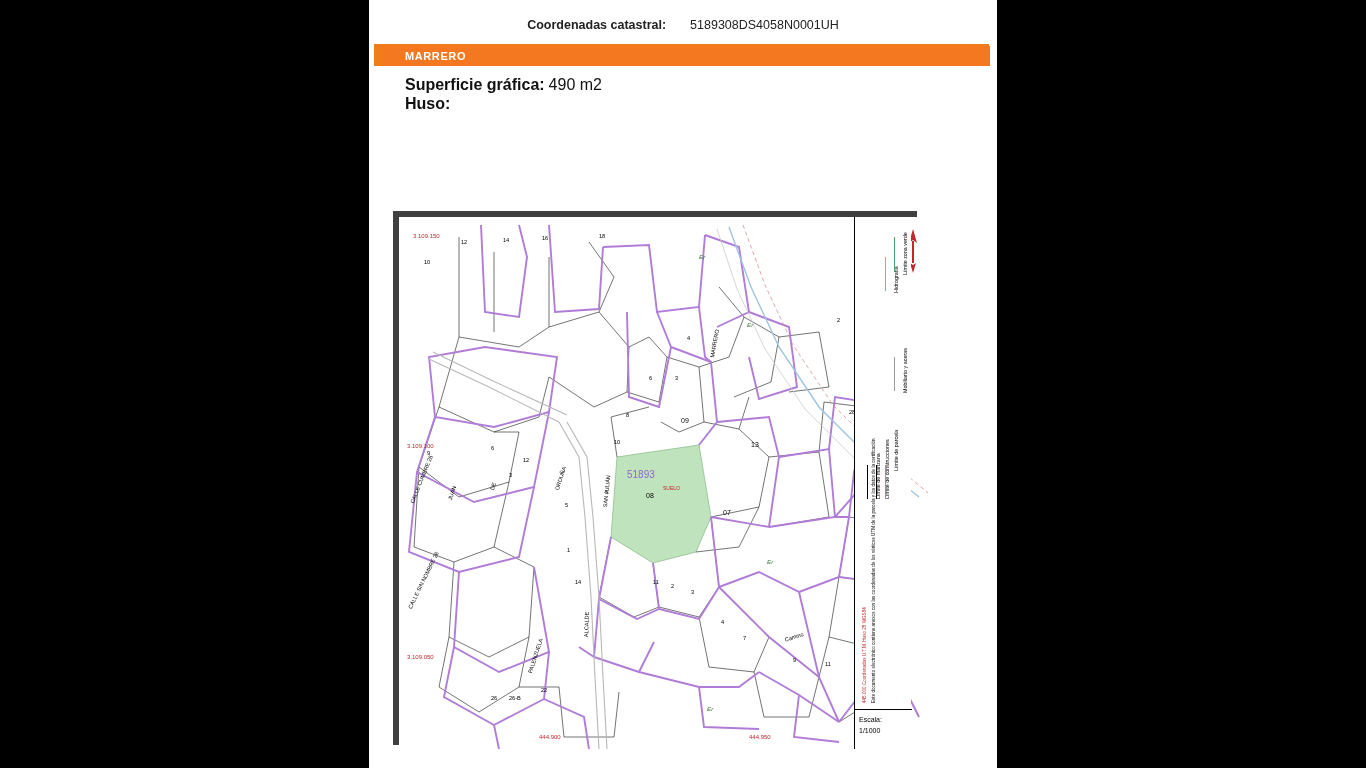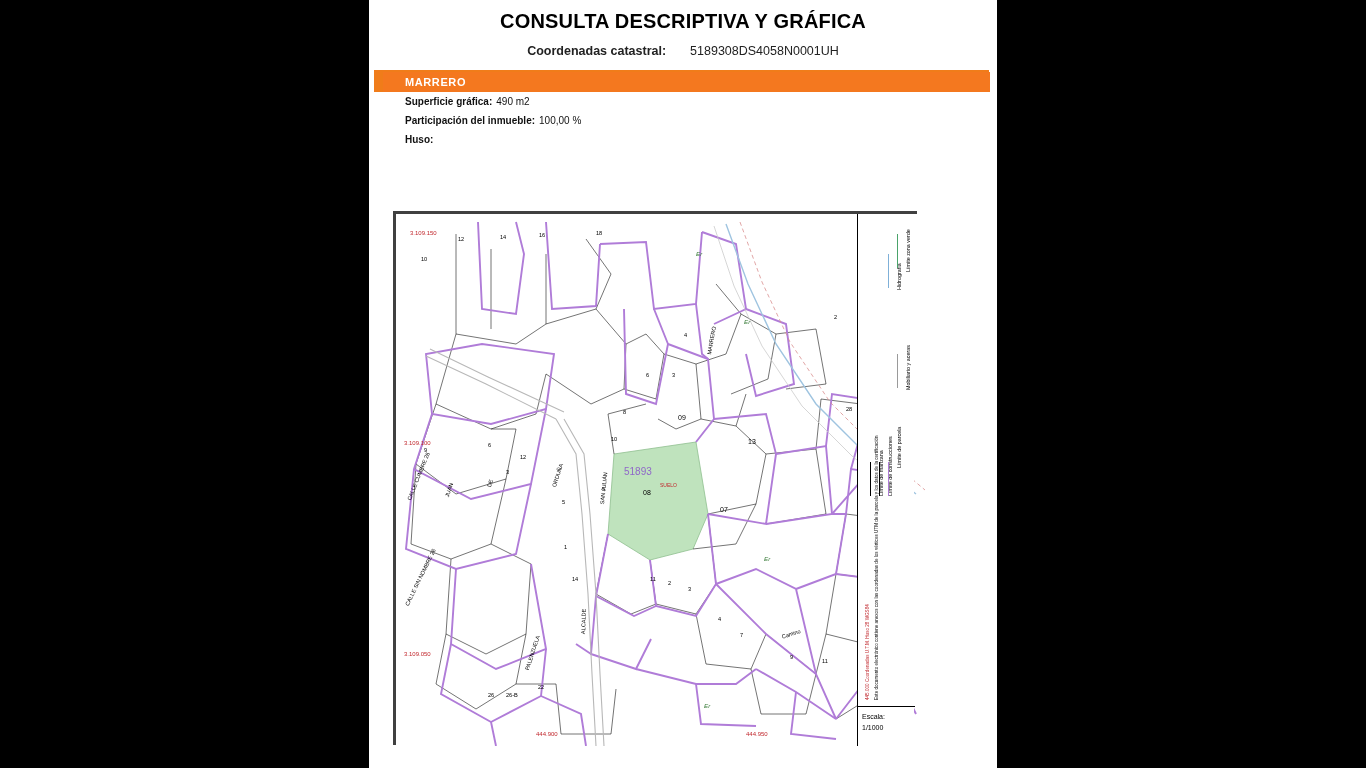--- a/index.html
+++ b/index.html
@@ -67,37 +67,37 @@
     align-items: center;
   }
   .band-label {
     color: #ffffff;
     font-weight: bold;
     font-size: 11px;
     letter-spacing: 0.6px;
     padding-left: 22px;
   }
   .fields {
-    margin-top: 0;
+    margin-top: 9px;
     padding-left: 36px;
-    font-size: 10px;
+    font-size: 16px;
     color: #111;
     line-height: 19px;
   }
   .fields .lbl { font-weight: bold; }
   .fields .val { font-weight: normal; margin-left: 4px; }
 
   
   .map-frame {
     position: absolute;
     left: 24px;
     top: 211px;
     width: 524px;
     height: 534px;
-    border: 3px solid #404040;
+    border: 6px solid #404040;
     background: #ffffff;
     box-sizing: border-box;
   }
   .map-canvas {
     position: absolute;
     left: 0; top: 0;
     width: 529px;
     height: 532px;
     overflow: hidden;
     background: #fff;
@@ -161,39 +161,35 @@
   .lbl-parcel { position: absolute; font-size: 10px; color: #8f67c8; white-space: nowrap; }
   .lbl-suelo { position: absolute; font-size: 5px; color: #c1272d; white-space: nowrap; }
   .rot-v { transform-origin: left top; }
 </style>
 </head>
 <body>
 
 <div id="page">
 
   <div class="title-block">
-    <div class="title-line">CONSULTA DESCRIPTIVA Y GRÁFICA</div>
     <div class="ref-line">
       <span class="ref-label">Coordenadas catastral:</span><span class="ref-value">5189308DS4058N0001UH</span>
     </div>
   </div>
 
   <div class="band-wrap">
     <div class="band-shadow"></div>
     <div class="band">
       <span class="band-label">MARRERO</span>
     </div>
   </div>
 
   <div class="fields">
     <div>
       <span class="lbl">Superficie gráfica:</span><span class="val">490 m2</span>
-    </div>
-    <div>
-      <span class="lbl">Participación del inmueble:</span><span class="val">100,00 %</span>
     </div>
     <div>
       <span class="lbl">Huso:</span><span class="val"></span>
     </div>
   </div>
 
   <div class="map-frame">
 
     <div class="map-canvas">
       <svg width="529" height="532" viewBox="0 0 529 532" xmlns="http://www.w3.org/2000/svg">

